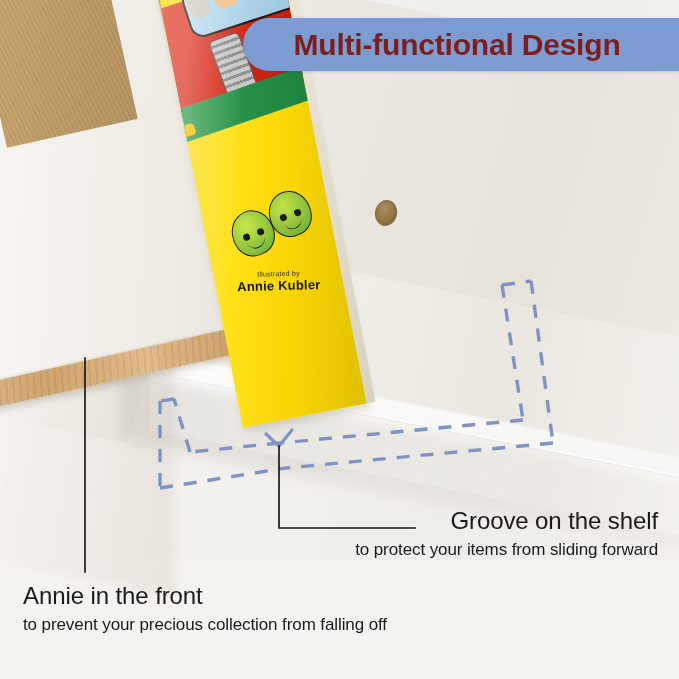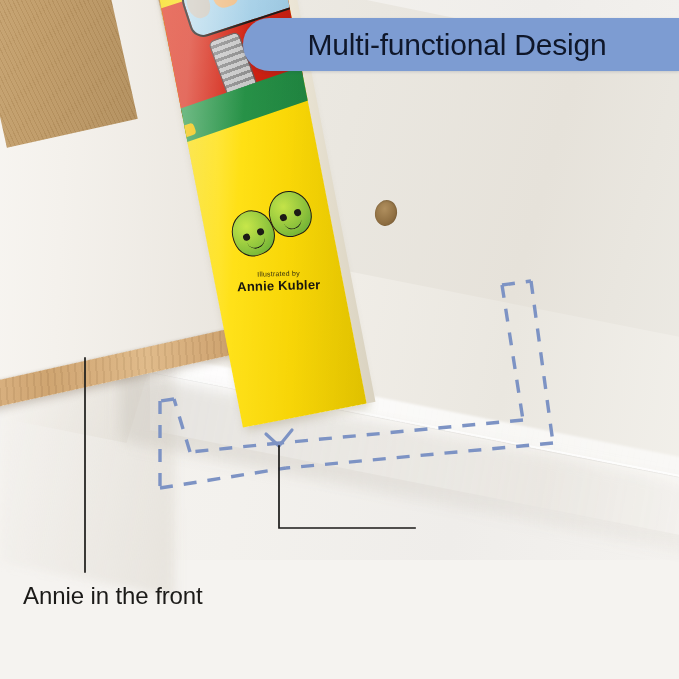--- a/index.html
+++ b/index.html
@@ -171,21 +171,21 @@
   .overlay svg{position:absolute;left:0;top:0;}
 
   
   .banner{
     position:absolute;left:243px;top:18px;width:436px;height:53px;
     background:#7d9cd2;border-radius:27px 0 0 27px;
     display:flex;align-items:center;justify-content:center;
     box-shadow:0 1px 3px rgba(40,60,100,.18);
   }
   .banner-text{
-    color:#0f172a;font-size:30px;font-weight:400;letter-spacing:-.2px;
+    color:#7f1d1d;font-size:30px;font-weight:700;letter-spacing:-.2px;
     white-space:nowrap;padding-right:8px;
   }
 
   
   .cap{position:absolute;color:#1b1a18;}
   .cap .hd{font-size:24px;font-weight:400;letter-spacing:-.1px;white-space:nowrap;}
   .cap .sb{font-size:17px;font-weight:400;letter-spacing:-.1px;white-space:nowrap;margin-top:5px;}
 
   #cap-groove{right:21px;top:507px;text-align:right;}
   #cap-ledge{left:23px;top:582px;text-align:left;}
@@ -275,18 +275,23 @@
       <path d="M 279,446 L 279,528 L 415,528" fill="none" stroke="#1b1a18" stroke-width="1.7" stroke-linecap="square" stroke-linejoin="miter"></path>
 
       <path d="M 85,358 L 85,572" fill="none" stroke="#1b1a18" stroke-width="1.7" stroke-linecap="square"></path>
     </svg>
   </div>
 
   <div class="banner">
     <span class="banner-text">Multi-functional Design</span>
   </div>
 
+  <div class="cap" id="cap-groove">
+    <div class="hd">Groove on the shelf</div>
+    <div class="sb">to protect your items from sliding forward</div>
+  </div>
 
   <div class="cap" id="cap-ledge">
     <div class="hd">Annie in the front</div>
+    <div class="sb">to prevent your precious collection from falling off</div>
   </div>
 
 </div>
 
 </body></html>

